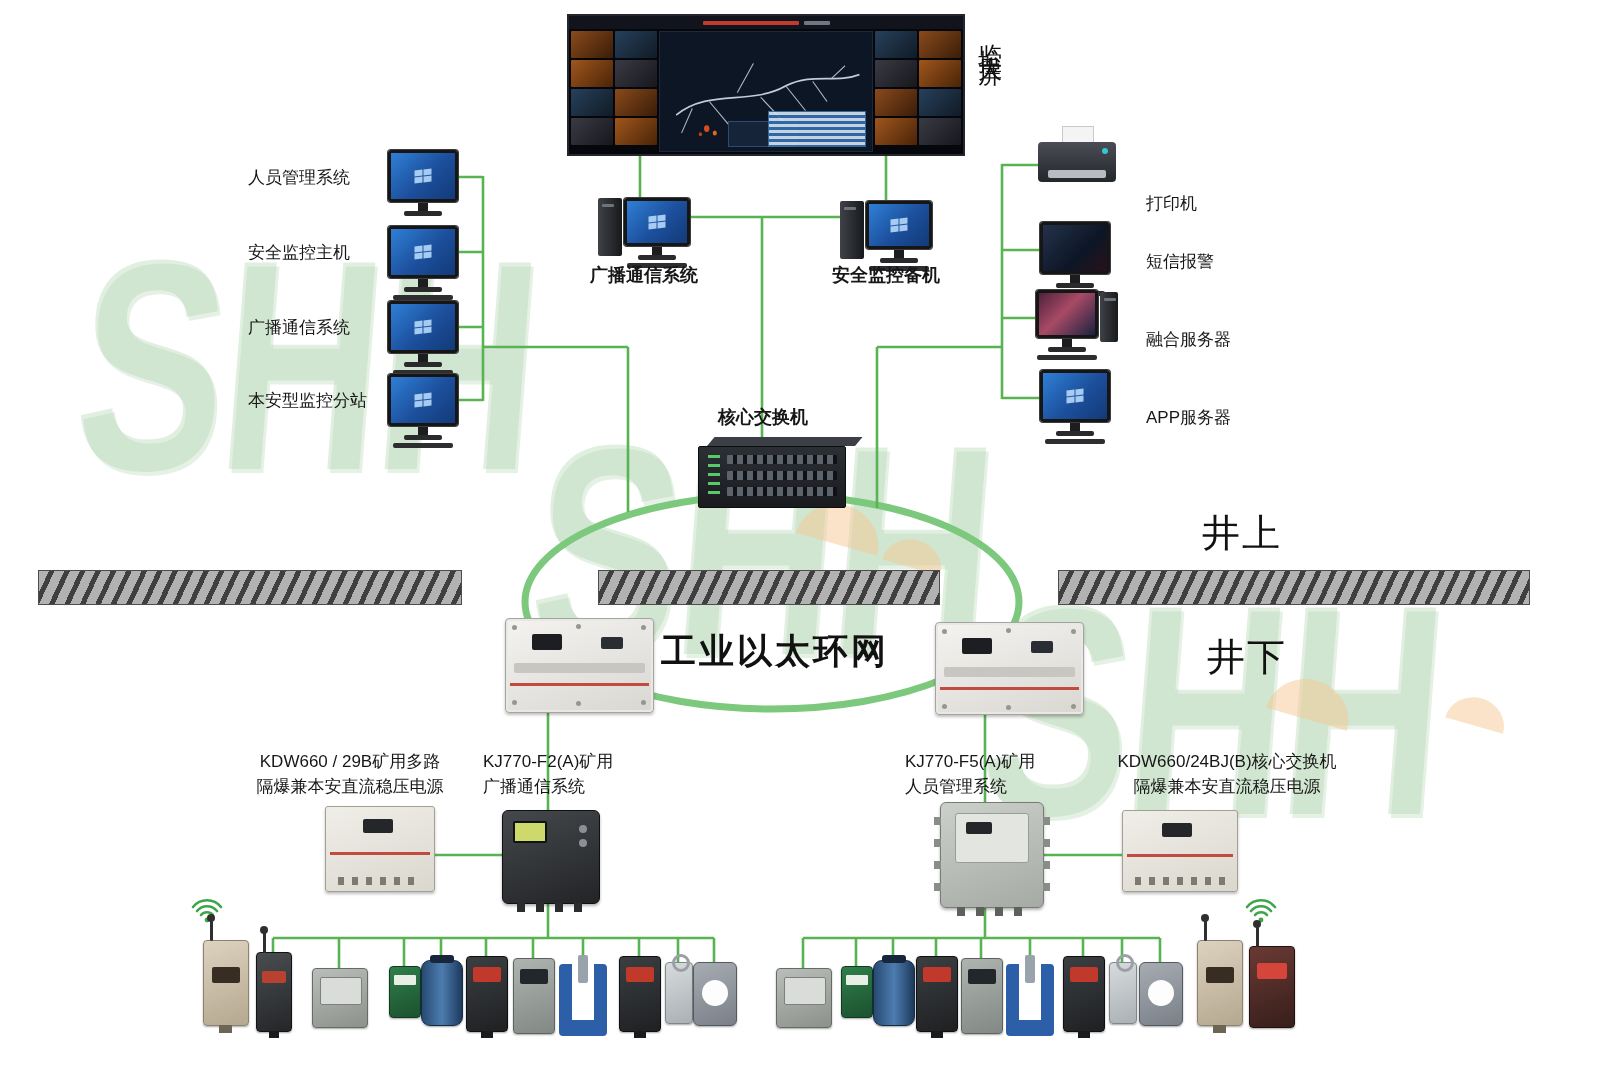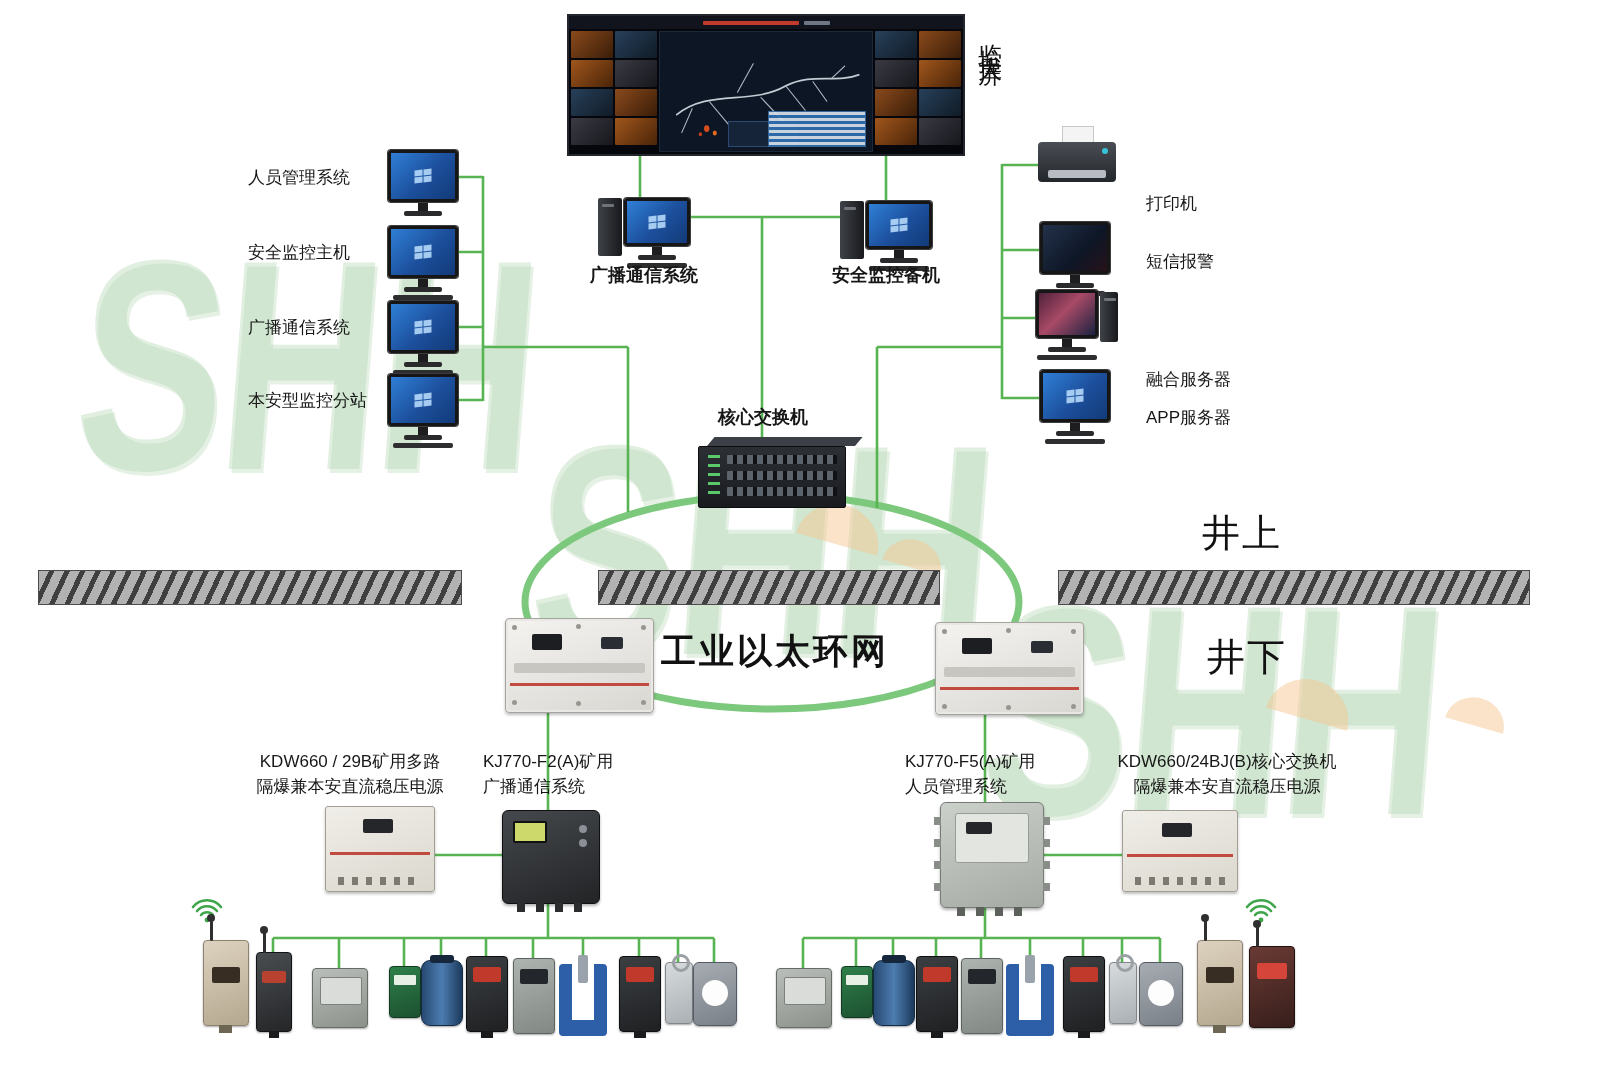--- a/index.html
+++ b/index.html
@@ -333,21 +333,21 @@
   </div>
   <div class="lbl" style="left:1146px;top:250px;width:150px;">短信报警</div>
 
   <div class="pcmon sm" style="left:1036px;top:290px;width:62px;">
     <div class="scr pink"></div>
     <div class="neck"></div>
       <div class="base"></div>
       <div class="kb"></div>
   </div>
   <div class="tower" style="left:1100px;top:292px;height:50px;width:18px;"></div>
-  <div class="lbl" style="left:1146px;top:328px;width:150px;margin-top:40px;">融合服务器</div>
+  <div class="lbl" style="left:1146px;top:328px;width:150px;">融合服务器</div>
 
   <div class="pcmon" style="left:1040px;top:370px;">
     <div class="scr">
         <span class="winlogo">
           <i></i>
           <i></i>
           <i></i>
           <i></i>
         </span>
       </div>

